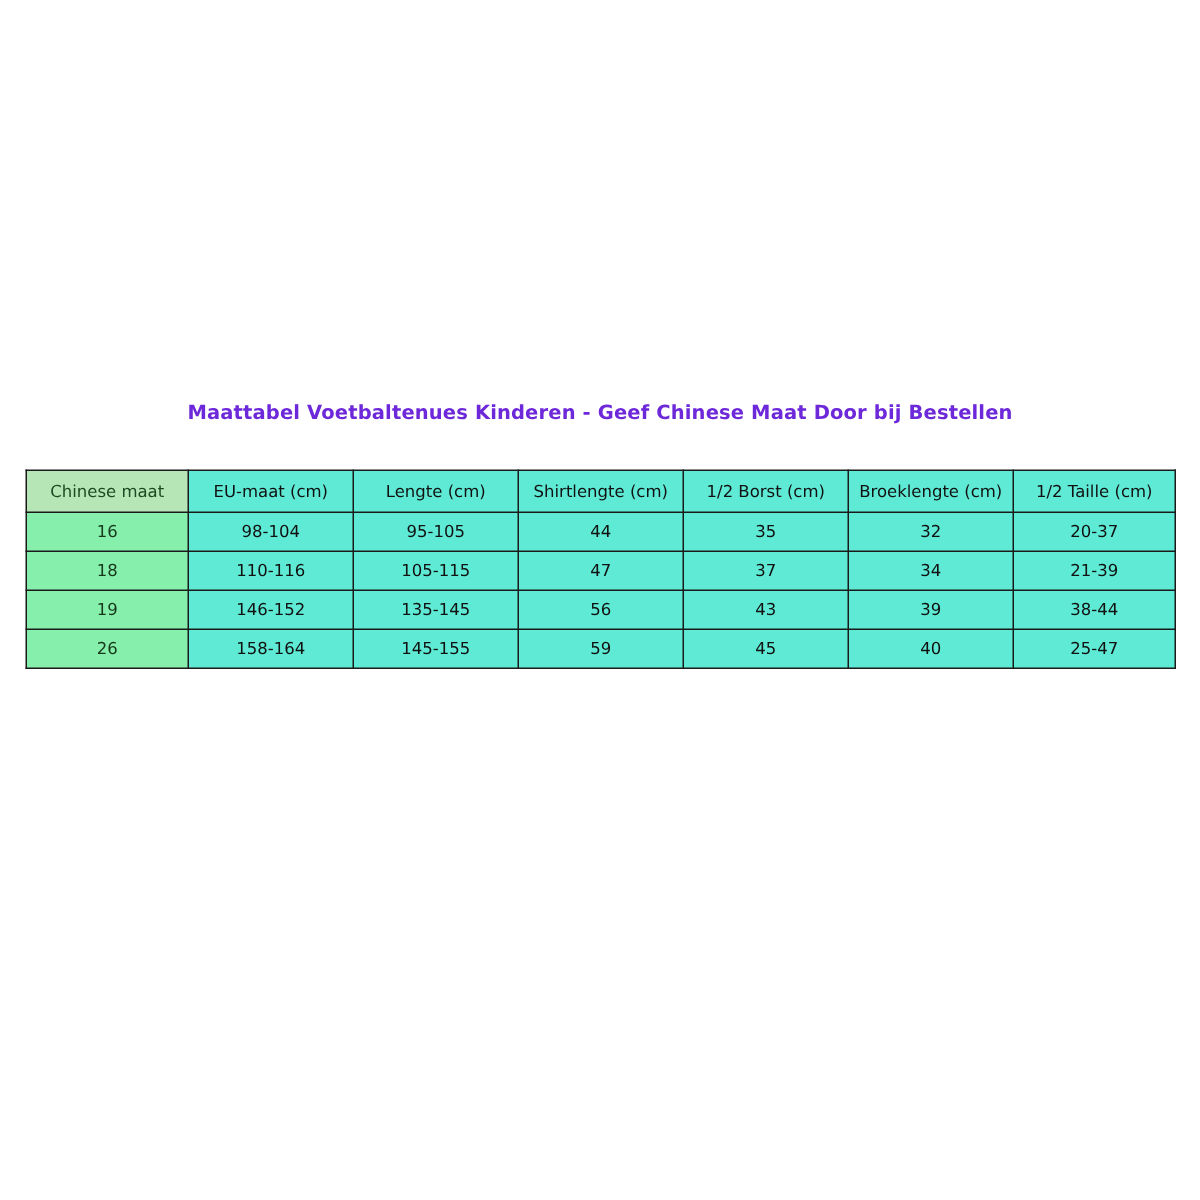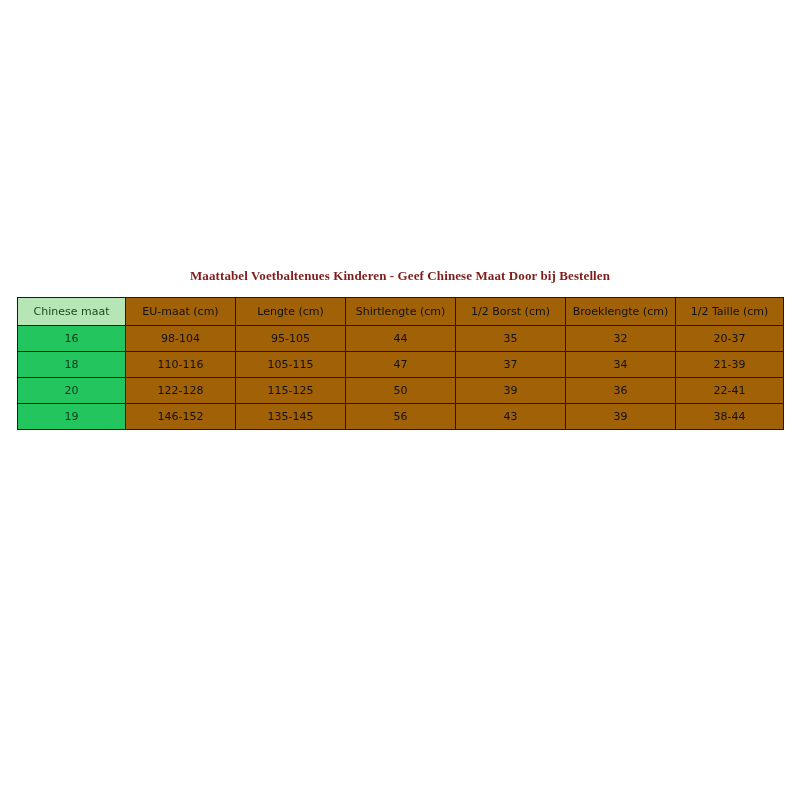--- a/index.html
+++ b/index.html
@@ -22,53 +22,52 @@
   }
   .title {
     position: absolute;
     left: 0;
     right: 0;
     top: 268px;
     text-align: center;
     font-size: 13px;
     font-weight: bold;
     letter-spacing: 0.1px;
-    color: #7f1d1d;
-    font-family: Liberation Serif, serif;
+    color: #6d28d9;
   }
   .table-wrap {
     position: absolute;
     left: 17px;
-    top: 297px;
+    top: 313px;
     width: 766px;
   }
   table.size-table {
     border-collapse: collapse;
     width: 766px;
     table-layout: fixed;
   }
   table.size-table th,
   table.size-table td {
     border: 1px solid #1a1a1a;
     text-align: center;
     vertical-align: middle;
     font-size: 11px;
     font-weight: normal;
     height: 25px;
     padding: 0 2px;
     color: #111111;
-    background: #a16207;
+    background: #5eead4;
   }
   table.size-table th {
     height: 27px;
   }
   
   table.size-table th.first-col,
   table.size-table td.first-col {
-    background: #22c55e;
+    background: #86efac;
     color: #16391a;
   }
   table.size-table th.first-col {
     background: #b6e6b6;
     color: #1c4a22;
   }
   
   col.c0 { width: 108px; }
   col.c1 { width: 110px; }
   col.c2 { width: 110px; }
@@ -119,34 +118,34 @@
         <tr>
           <td class="first-col">18</td>
           <td>110-116</td>
           <td>105-115</td>
           <td>47</td>
           <td>37</td>
           <td>34</td>
           <td>21-39</td>
         </tr>
         <tr>
-          <td class="first-col">20</td>
-          <td>122-128</td>
-          <td>115-125</td>
-          <td>50</td>
-          <td>39</td>
-          <td>36</td>
-          <td>22-41</td>
-        </tr>
-        <tr>
           <td class="first-col">19</td>
           <td>146-152</td>
           <td>135-145</td>
           <td>56</td>
           <td>43</td>
           <td>39</td>
           <td>38-44</td>
         </tr>
+        <tr>
+          <td class="first-col">26</td>
+          <td>158-164</td>
+          <td>145-155</td>
+          <td>59</td>
+          <td>45</td>
+          <td>40</td>
+          <td>25-47</td>
+        </tr>
       </tbody>
     </table>
   </div>
 
 </div>
 
 </body></html>

